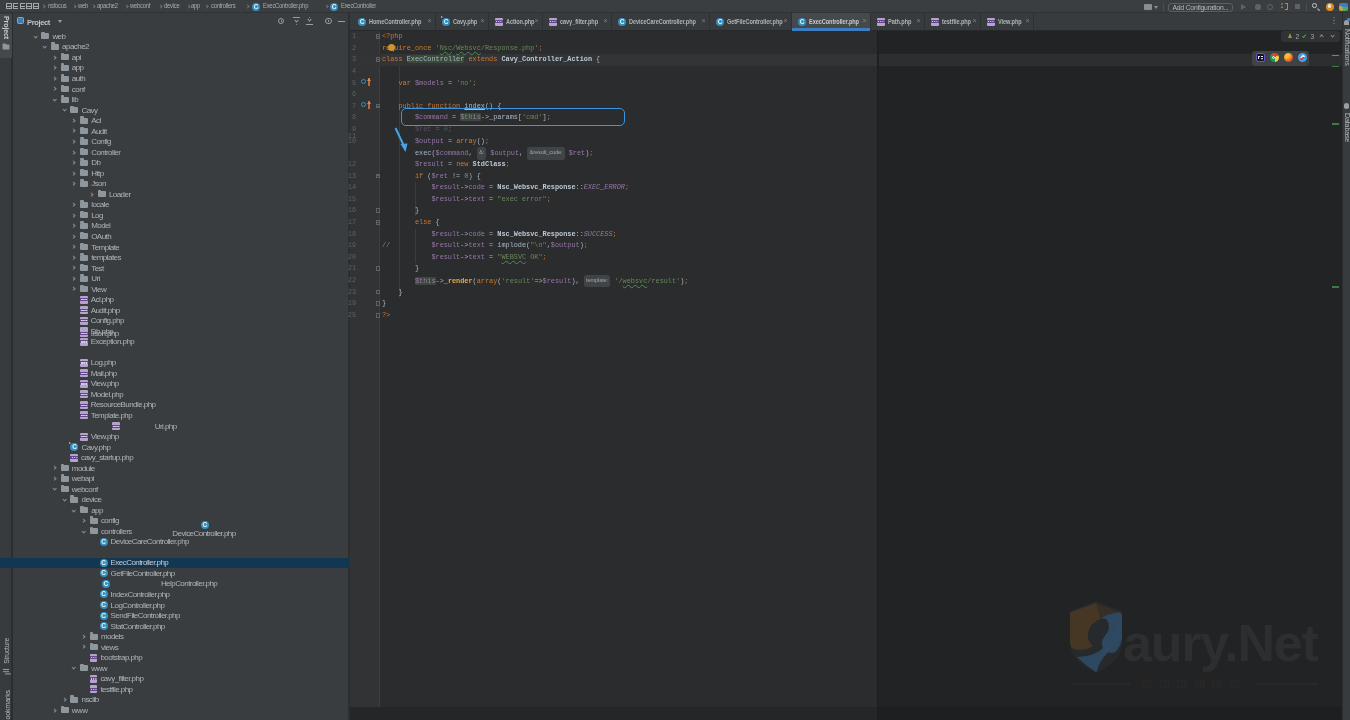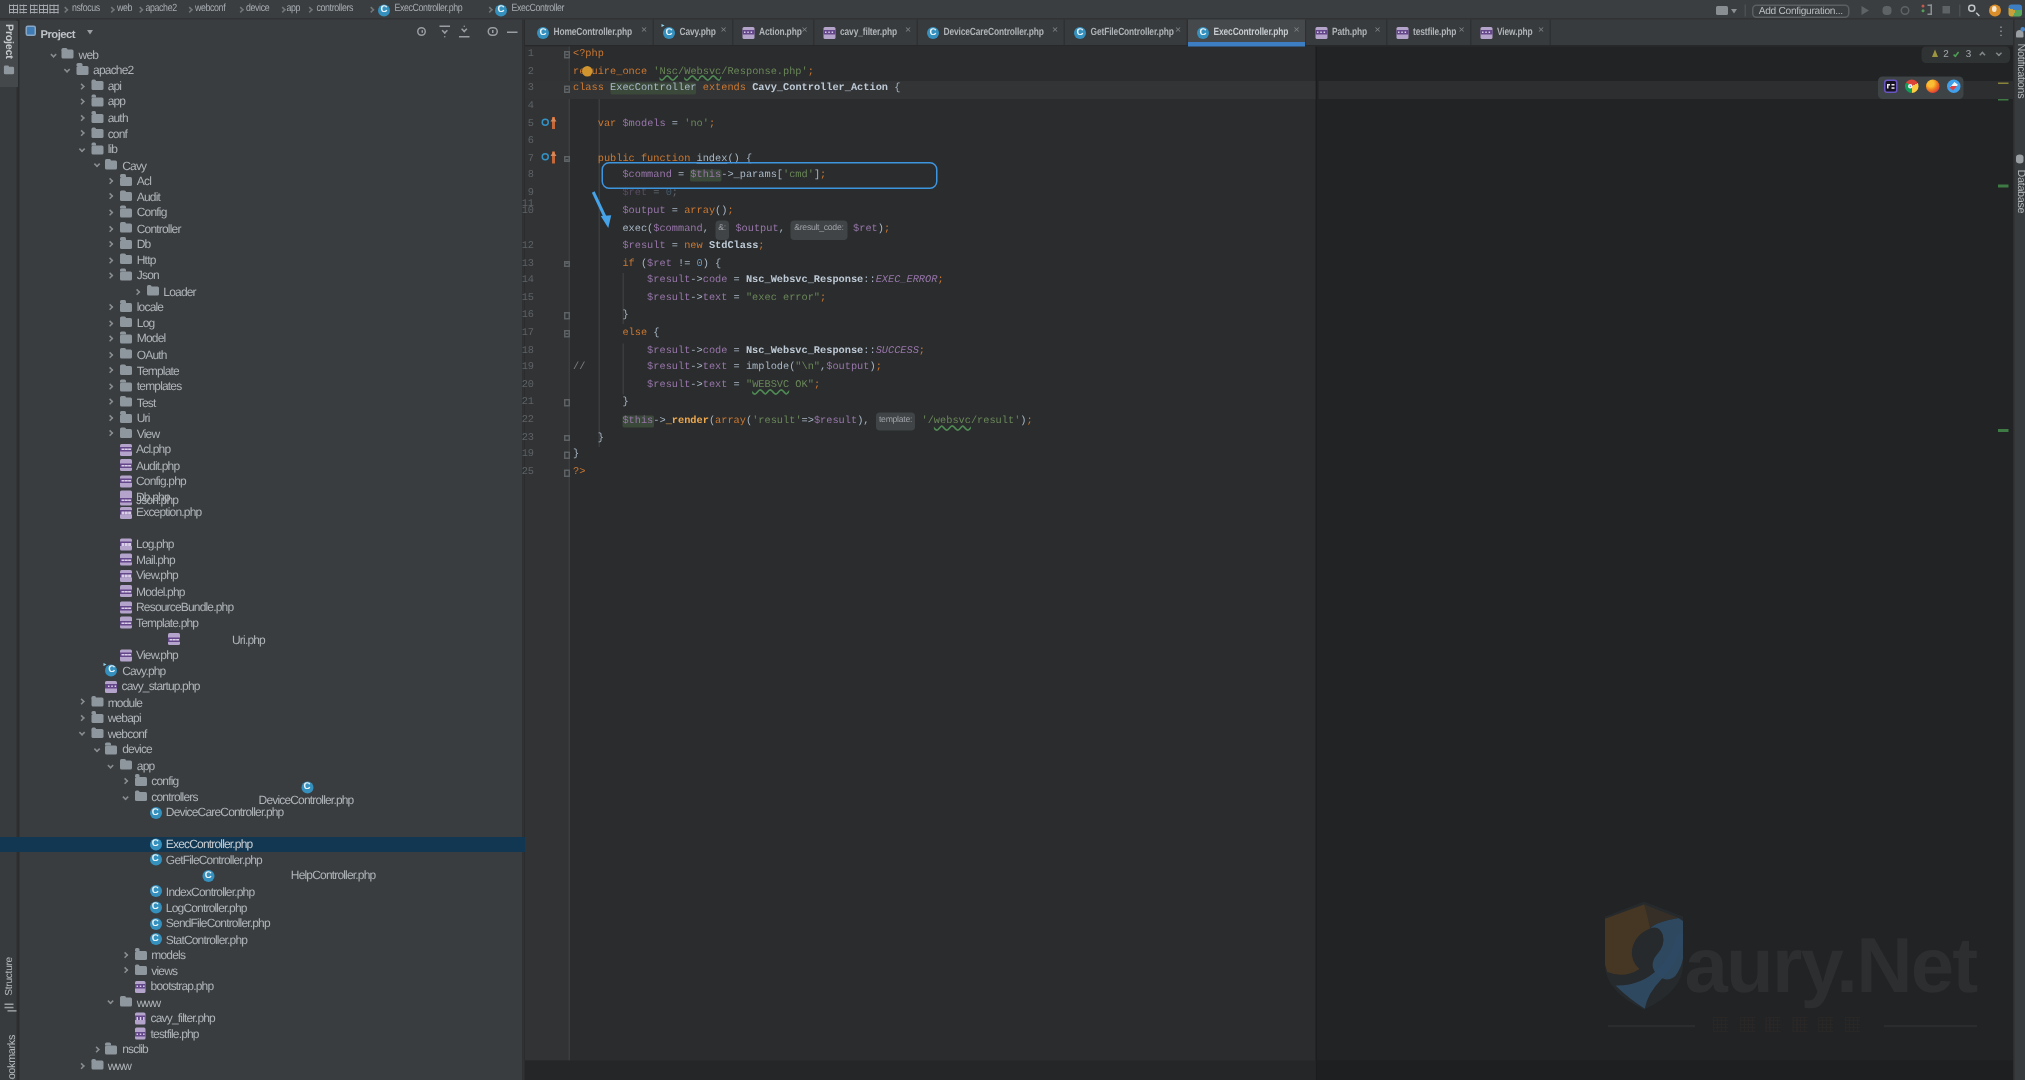--- a/index.html
+++ b/index.html
@@ -388,21 +388,21 @@
 <div class="treerow sel" style="top:557.65px;padding-left:91.69999999999999px;">
     <span style="width:3.4px;flex:none"></span>
     <span class="clsic">C</span>
     <span class="lbl">ExecController.php</span>
   </div>
 <div class="treerow" style="top:568.18px;padding-left:78.69999999999999px;">
     <span style="width:3.4px;flex:none"></span>
     <span class="clsic">C</span>
     <span class="lbl">GetFileController.php</span>
   </div>
-<div class="treerow" style="top:578.7099999999999px;padding-left:66px;gap:48px;">
+<div class="treerow" style="top:578.7099999999999px;padding-left:33px;gap:48px;">
     <span style="width:3.4px;flex:none"></span>
     <span class="clsic">C</span>
     <span class="lbl">HelpController.php</span>
   </div>
 <div class="treerow" style="top:589.2399999999999px;padding-left:78.69999999999999px;">
     <span style="width:3.4px;flex:none"></span>
     <span class="clsic">C</span>
     <span class="lbl">IndexController.php</span>
   </div>
 <div class="treerow" style="top:599.77px;padding-left:78.69999999999999px;">

